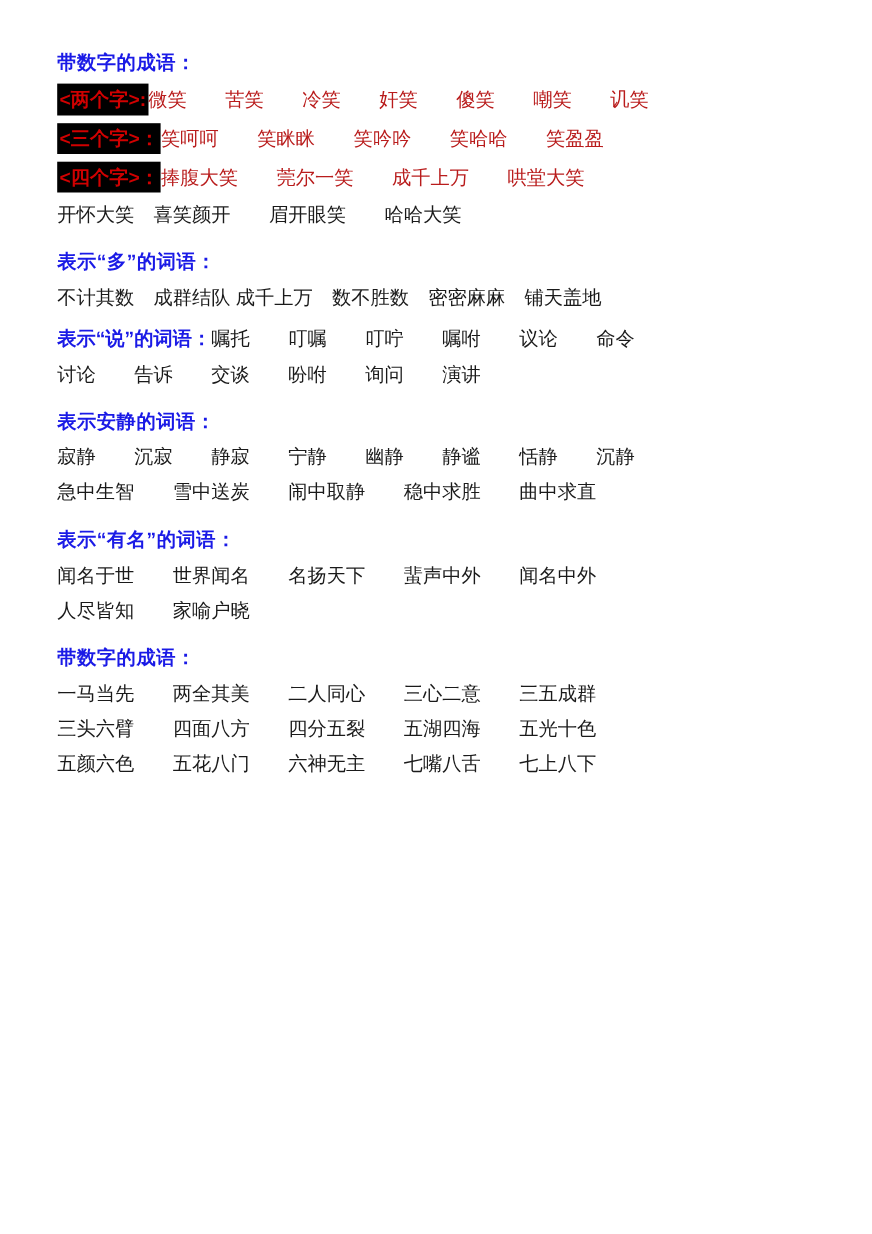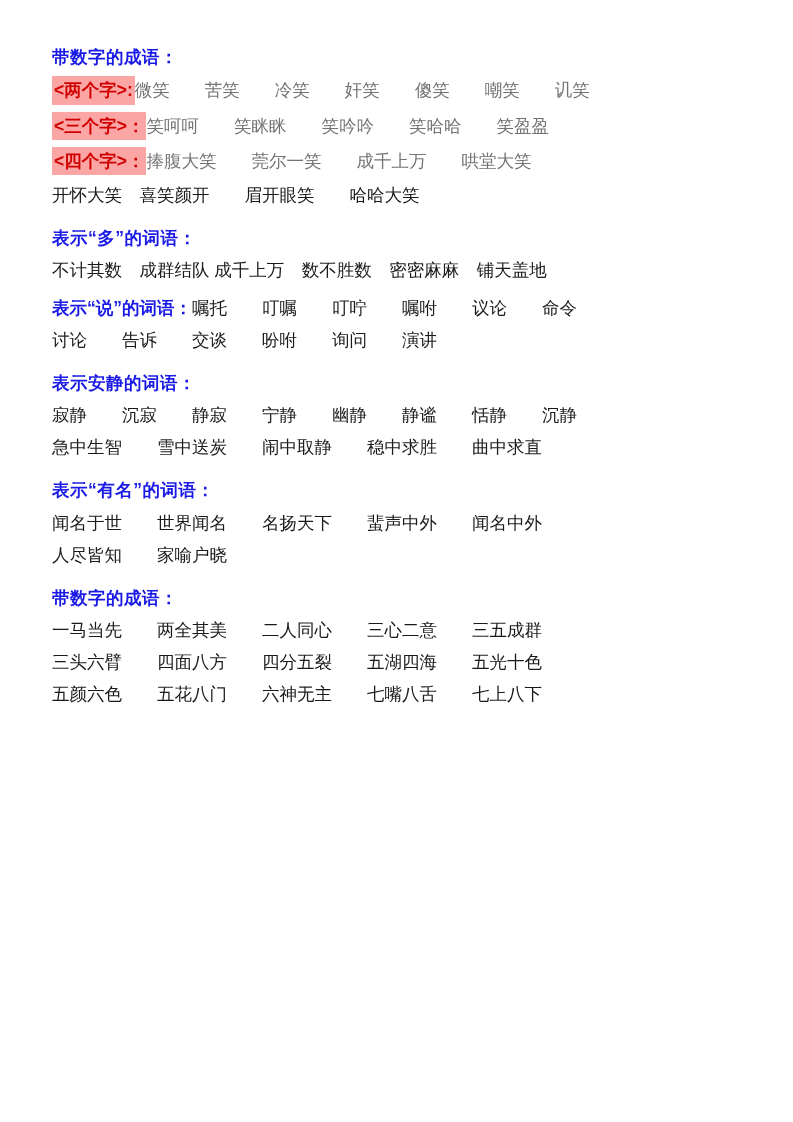--- a/index.html
+++ b/index.html
@@ -43,27 +43,27 @@
   .tag-row {
     display: flex;
     align-items: baseline;
     margin: 0 0 7px 0;
     font-size: 17.5px;
     line-height: 1.5;
   }
   .tag {
     color: #d00000;
     font-weight: bold;
-    background: #fca5a5;
+    background: #000000;
     padding: 1px 2px;
     white-space: nowrap;
   }
   .tag-words {
     white-space: nowrap;
-    color: #737373;
+    color: #b91c1c;
   }
   .inline-heading-row {
     display: flex;
     align-items: baseline;
     margin: 0 0 5px 0;
     font-size: 17.5px;
     line-height: 1.55;
     white-space: nowrap;
   }
   .inline-heading {

